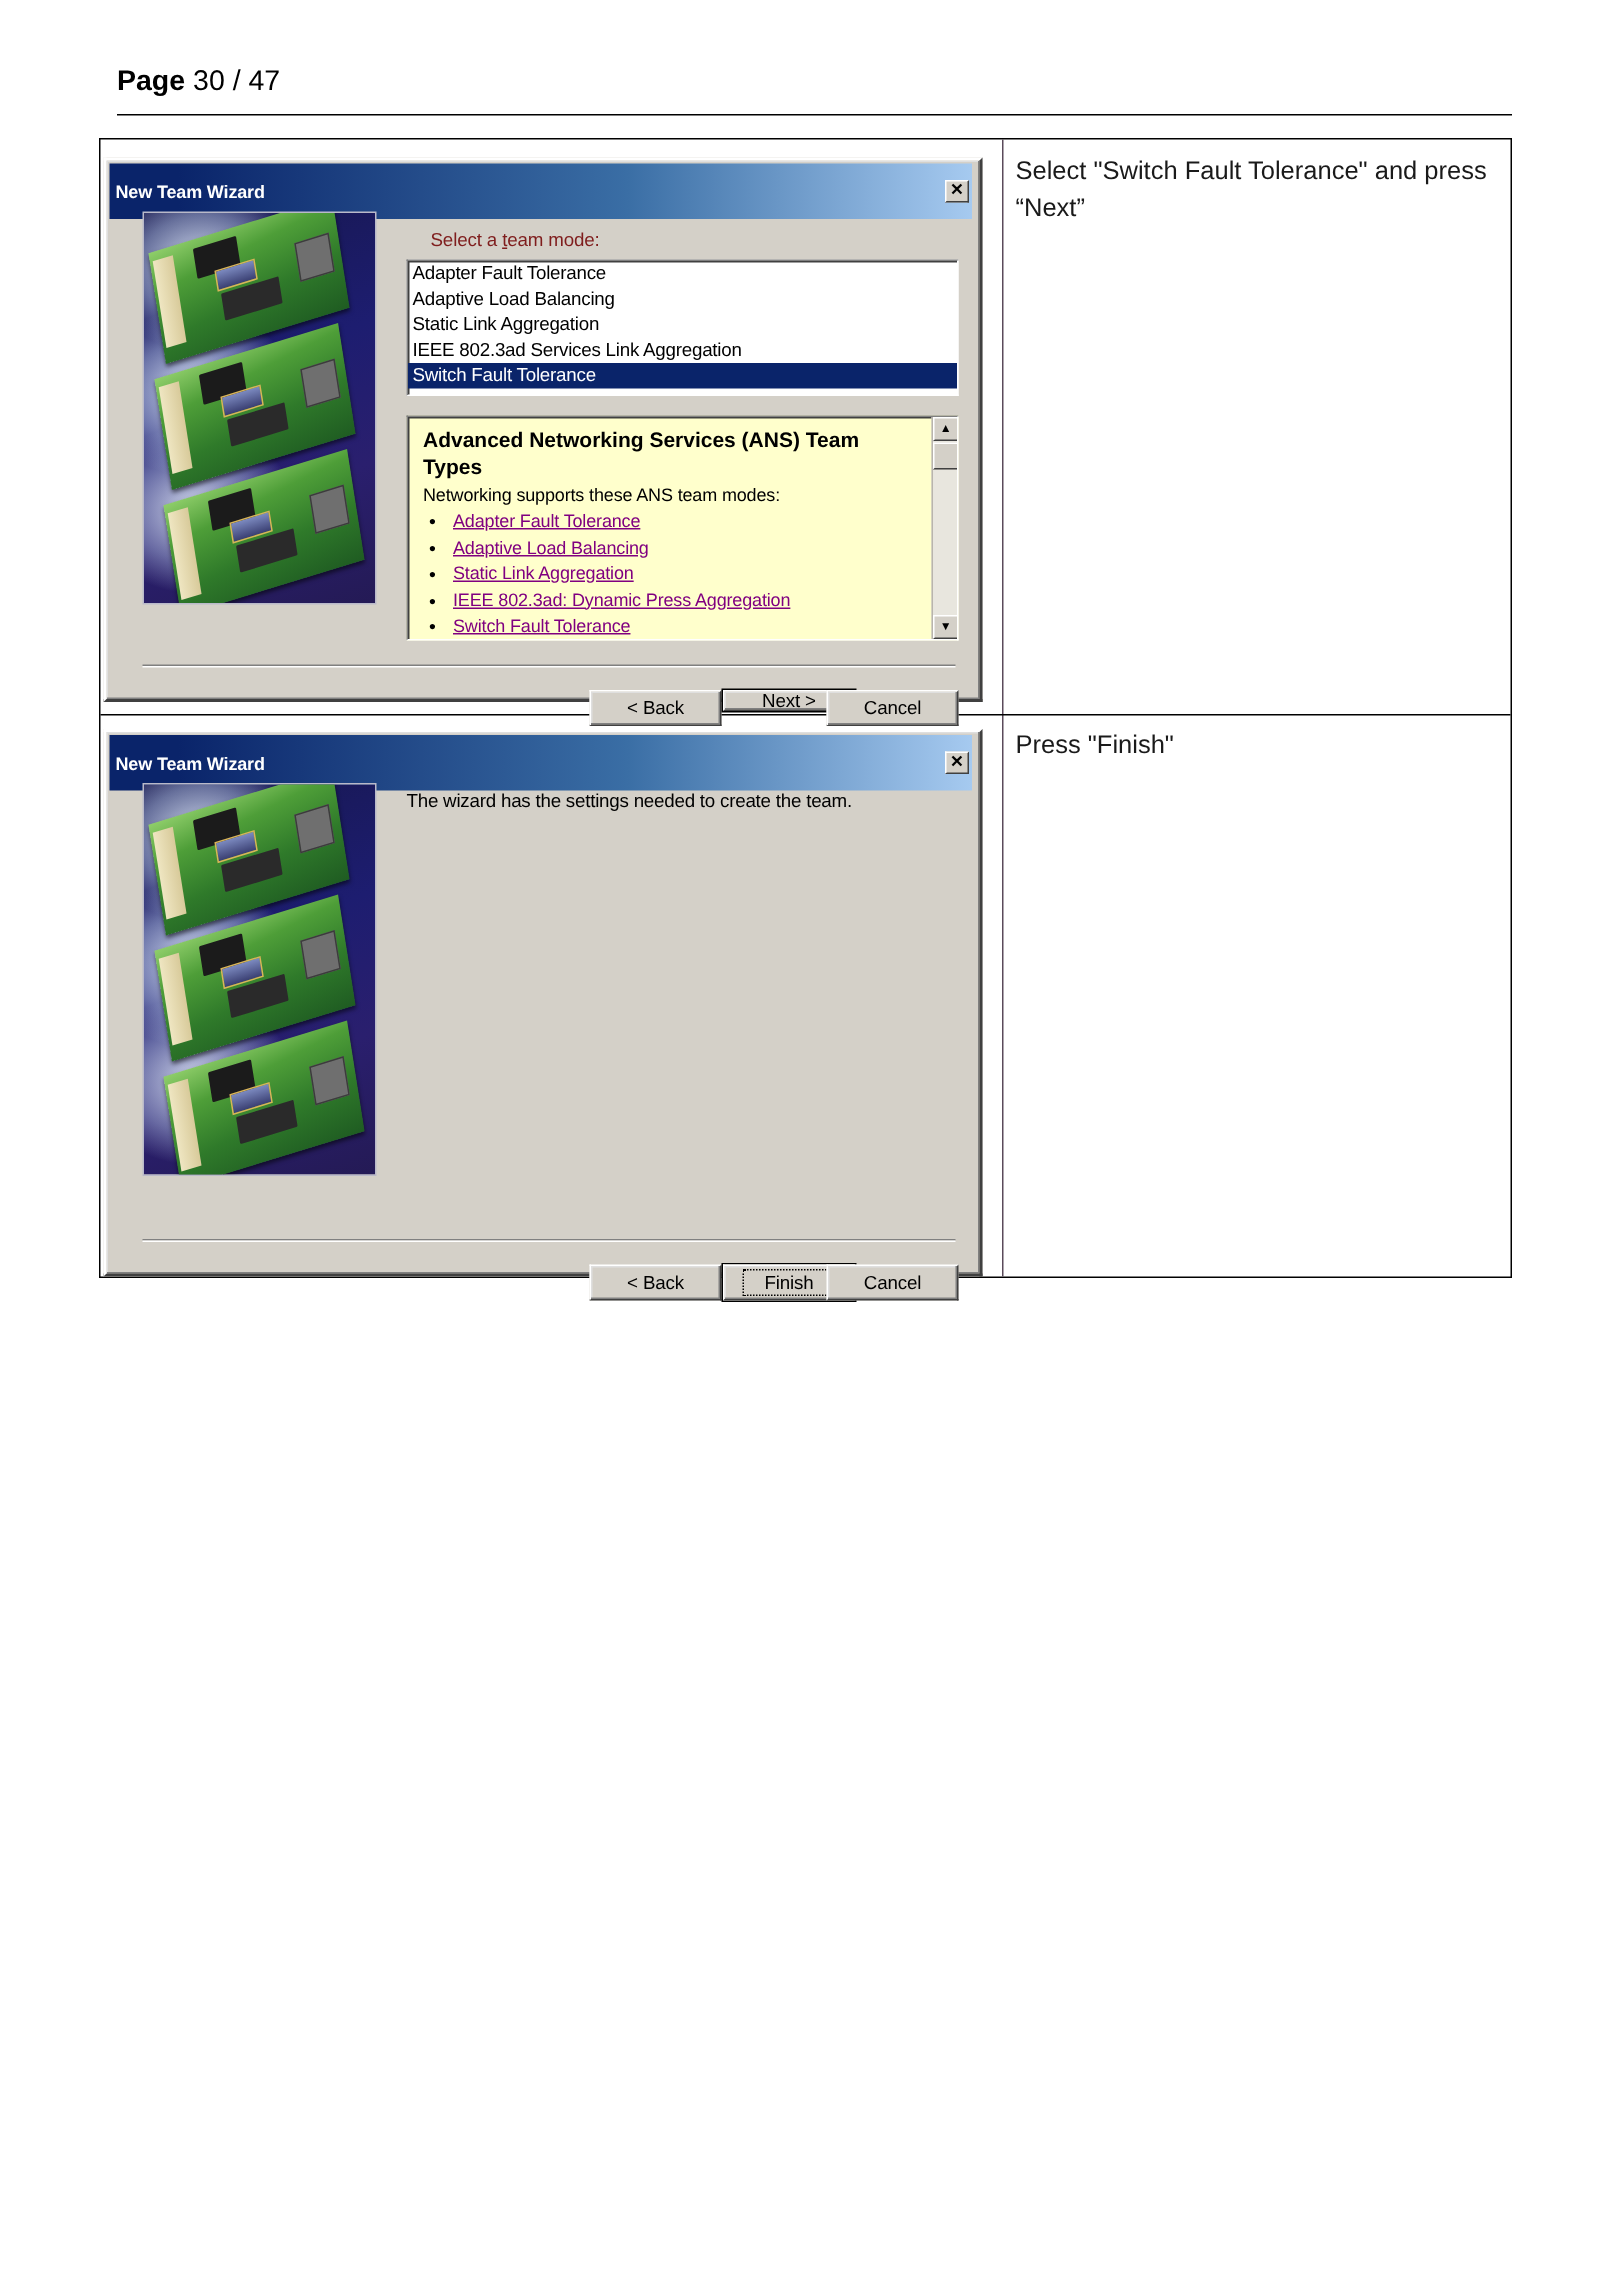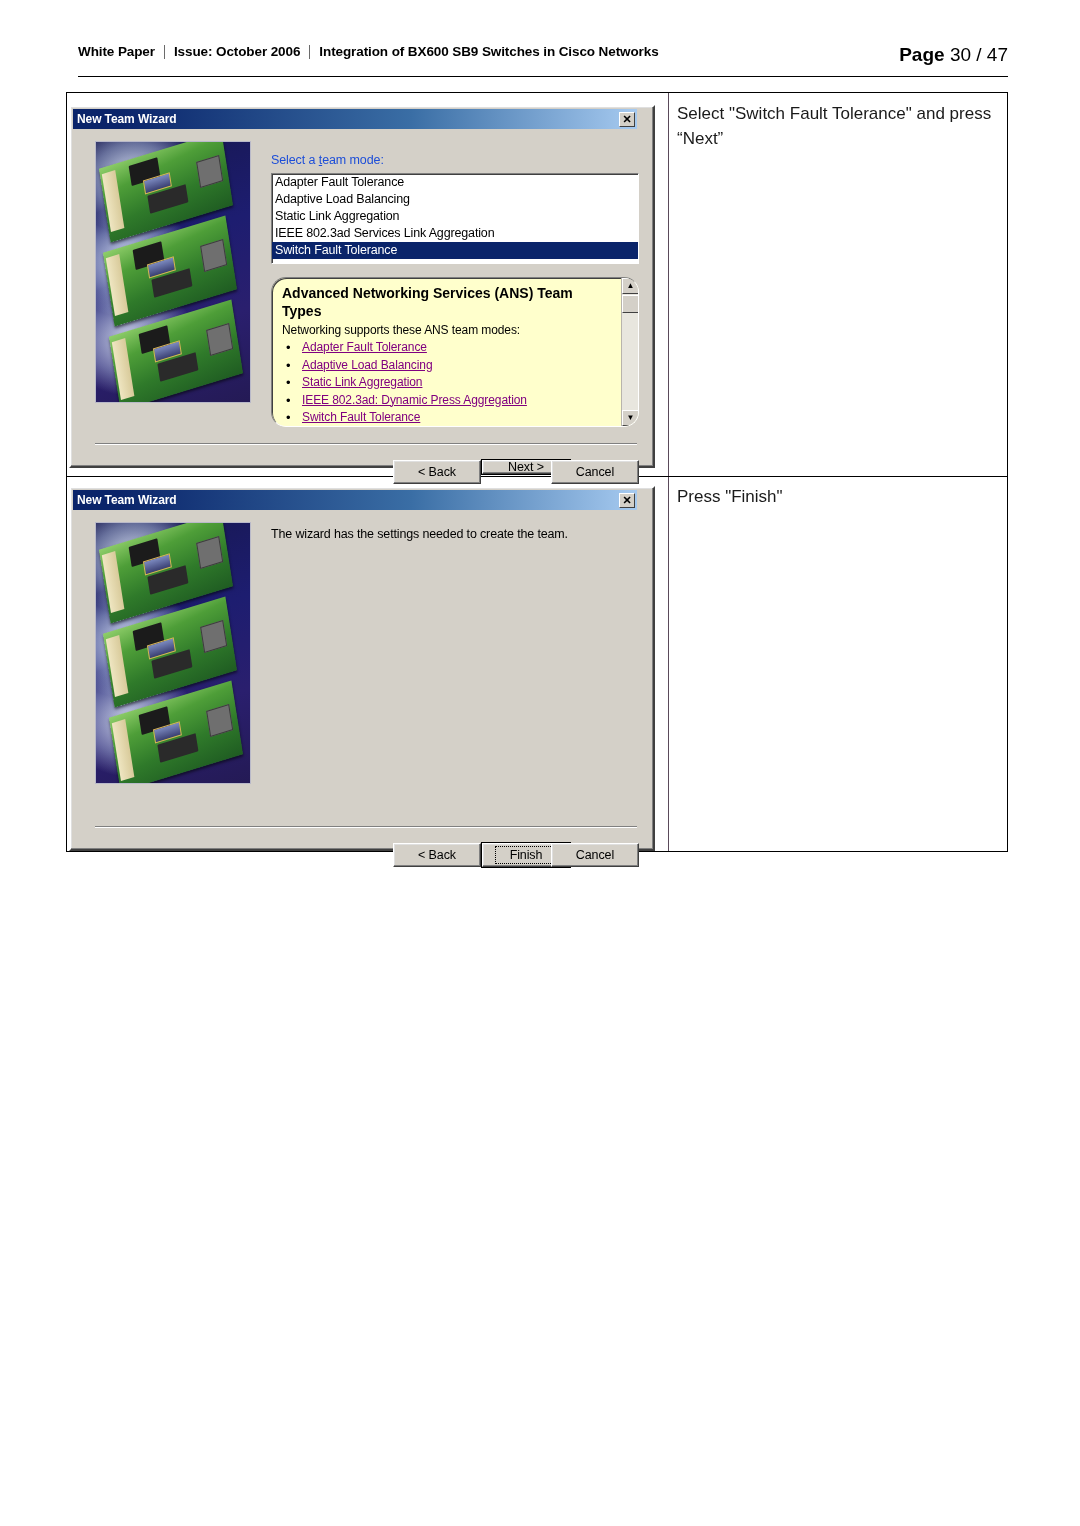--- a/index.html
+++ b/index.html
@@ -101,22 +101,22 @@
     border-top: 2px solid #ffffff;
     border-left: 2px solid #ffffff;
     border-right: 2px solid #404040;
     border-bottom: 2px solid #404040;
     box-shadow: inset -1px -1px 0 #808080, inset 1px 1px 0 #dfdfdf;
   }
   .dlg1 { left: 2px; top: 12px; width: 586px; height: 363px; }
   .dlg2 { left: 2px; top: 393px; width: 586px; height: 365px; }
 
   .titlebar {
-    height: 20px;
-    margin: 2px 16px 0 2px;
+    height: 37px;
+    margin: 2px 5px 0 2px;
     background: linear-gradient(to right, #0a246a 0%, #0a246a 8%, #3a6ea5 60%, #a6caf0 100%);
     display: flex;
     align-items: center;
     padding: 0 2px 0 4px;
     box-sizing: border-box;
   }
   .titlebar .t-text {
     color: #ffffff;
     font-size: 12px;
     font-weight: bold;
@@ -198,22 +198,23 @@
     width: 22px; height: 24px; background: #6f6f6f; border: 1px solid #3c3c3c;
   }
   .nic-c1 { left: 6px;  top: 8px; }
   .nic-c2 { left: 10px; top: 92px; }
   .nic-c3 { left: 16px; top: 176px; }
 
   
   .label-static {
     position: absolute;
     font-size: 12.5px;
-    color: #1d4ed8;
+    color: #7f1d1d;
     letter-spacing: -0.1px;
+    margin-left: 16px;
   }
   .acc { text-decoration: underline; }
 
   
   .listbox {
     position: absolute;
     left: 198px;
     top: 42px;
     width: 368px;
     height: 91px;
@@ -249,21 +250,20 @@
     width: 368px;
     height: 150px;
     background: #ffffcc;
     border-top: 1px solid #808080;
     border-left: 1px solid #808080;
     border-right: 1px solid #ffffff;
     border-bottom: 1px solid #ffffff;
     box-shadow: inset 1px 1px 0 #404040;
     box-sizing: border-box;
     overflow: hidden;
-    border-radius: 15px;
   }
   .help-inner {
     position: absolute;
     left: 0; top: 0; right: 17px; bottom: 0;
     padding: 6px 8px 0 10px;
     box-sizing: border-box;
   }
   .help-title {
     font-size: 14px;
     font-weight: bold;
@@ -391,27 +391,20 @@
   .btn.default .focus {
     border: 1px dotted #000000;
     padding: 1px 14px;
     display: flex; align-items: center; justify-content: center;
   }
 </style>
 </head>
 <body>
 
 <div class="page-header">
-  <div class="hdr-left">
-    <span class="seg">White Paper</span>
-    <span class="divider"></span>
-    <span class="seg mid">Issue: October 2006</span>
-    <span class="divider"></span>
-    <span class="seg mid">Integration of BX600 SB9 Switches in Cisco Networks</span>
-  </div>
   <div class="hdr-right">
     <span class="bold">Page</span>
     <span>30 / 47</span>
   </div>
 </div>
 <div class="hdr-rule"></div>
 
 <div class="doc-table">
 
   <div class="col-divider"></div>

